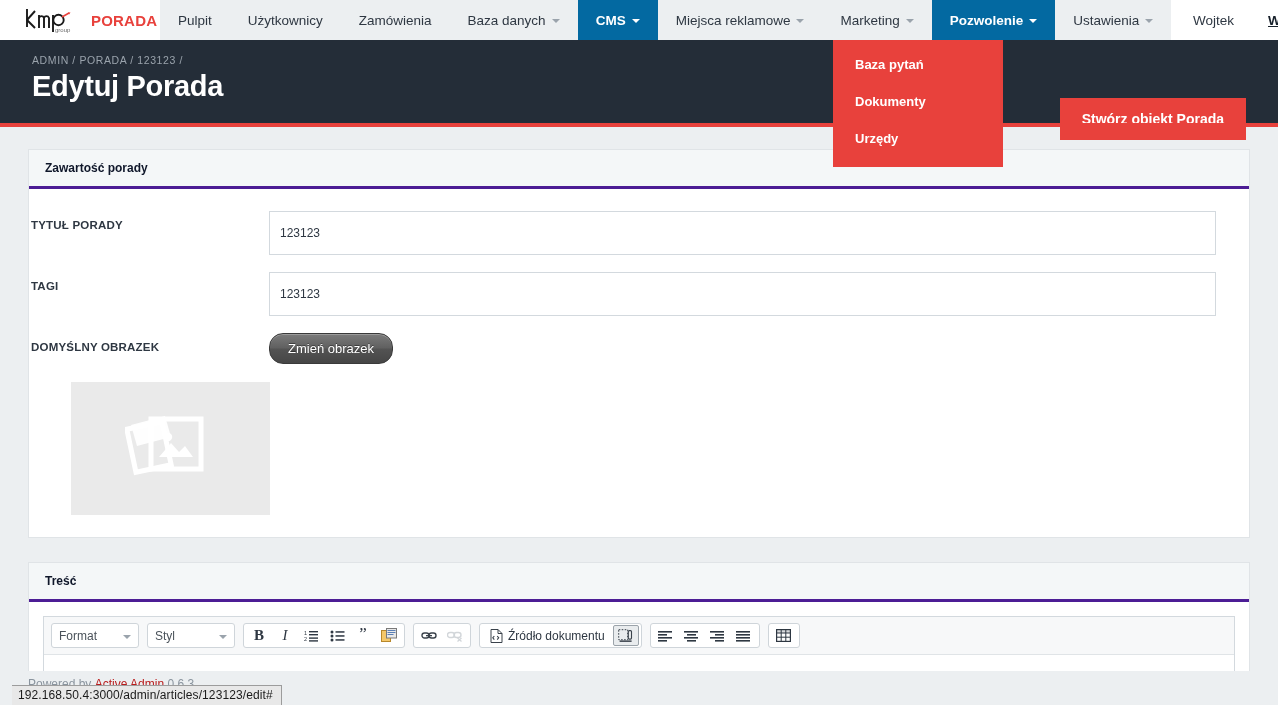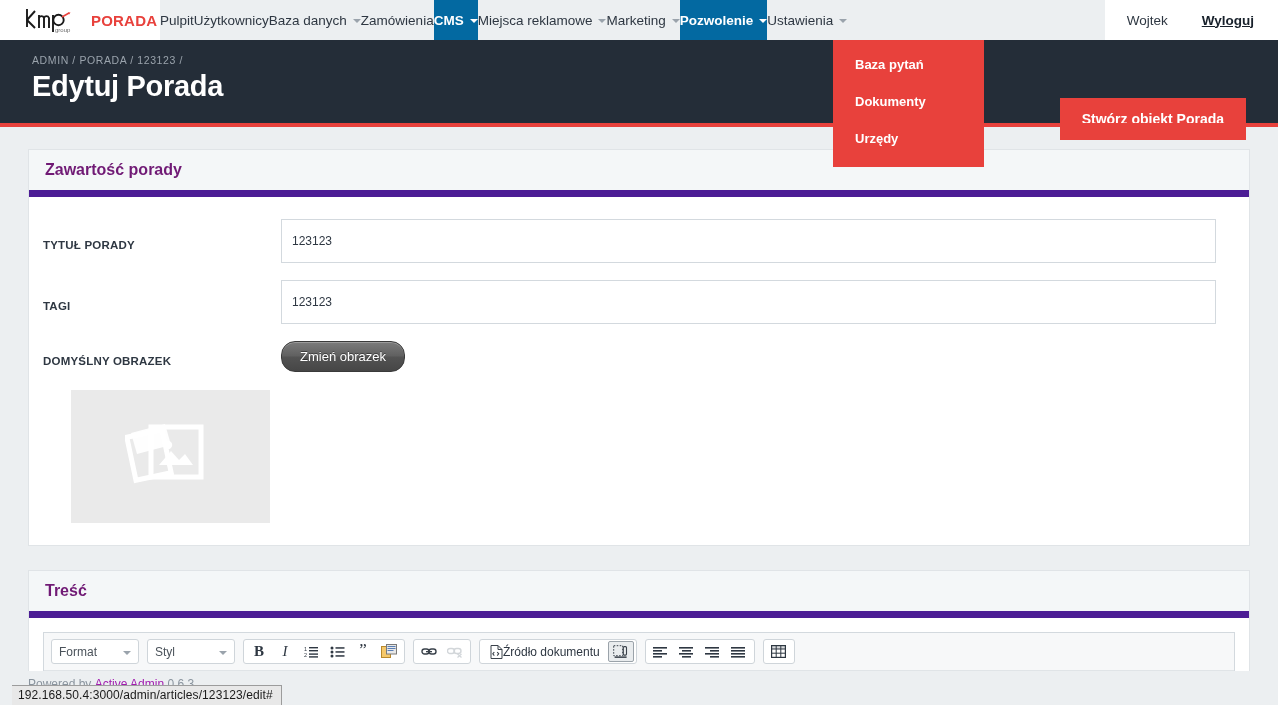--- a/index.html
+++ b/index.html
@@ -36,21 +36,21 @@
     color: #E8413C;
     font-weight: bold;
     font-size: 15px;
     letter-spacing: .2px;
   }
   .nav-left { display: flex; align-items: stretch; }
   .nav-item {
     display: flex;
     align-items: center;
     gap: 6px;
-    padding: 0 0;
+    padding: 0 18px;
     font-size: 13.5px;
     color: #2E3742;
     cursor: pointer;
     white-space: nowrap;
     position: relative;
   }
   .nav-item.active {
     background: #0369a1;
     color: #FFFFFF;
     font-weight: bold;
@@ -81,21 +81,21 @@
     font-weight: bold;
     text-decoration: underline;
     cursor: pointer;
   }
 
   
   .dropdown {
     position: absolute;
     left: 833px;
     top: 40px;
-    width: 151px;
+    width: 170px;
     background: #E8413C;
     z-index: 60;
     padding: 6px 0 10px 0;
   }
   .dropdown-item {
     padding: 11px 22px;
     color: #FFFFFF;
     font-size: 13px;
     font-weight: bold;
     cursor: pointer;
@@ -153,32 +153,32 @@
     overflow: hidden;
     position: relative;
   }
   .panel {
     background: #FFFFFF;
     border: 1px solid #E0E4E7;
     margin-bottom: 24px;
   }
   .panel-head {
     background: #F4F7F8;
-    border-bottom: 7px solid #4c1d95;
+    border-bottom: 3px solid #4c1d95;
     padding: 11px 16px;
-    font-size: 16px;
-    font-weight: bold;
-    color: #701a75;
+    font-size: 12px;
+    font-weight: bold;
+    color: #0f172a;
   }
   .panel-body { padding: 22px 0 22px 0; }
 
   .field-row {
     display: flex;
-    align-items: center;
-    padding: 0 14px 0 14px;
+    align-items: flex-start;
+    padding: 0 14px 0 2px;
     margin-bottom: 17px;
   }
   .field-label {
     width: 238px;
     flex: 0 0 238px;
     font-size: 11.5px;
     font-weight: bold;
     color: #2E3742;
     letter-spacing: .2px;
     text-transform: uppercase;
@@ -256,39 +256,39 @@
   }
   .tb-btn {
     width: 26px; height: 21px;
     display: flex; align-items: center; justify-content: center;
     cursor: pointer;
     font-size: 13px;
     color: #2E3742;
     border: 1px solid transparent;
     border-radius: 2px;
   }
-  .tb-btn.wide { width: auto; padding: 0 7px; font-size: 12px; }
+  .tb-btn.wide { width: auto; padding: 0 7px; gap: 5px; font-size: 12px; }
   .tb-btn.pressed { border-color: #9BA3AA; background: #E9ECEE; }
   .tb-btn.disabled { opacity: .38; }
   .editor-area { height: 40px; background: #FFFFFF; }
 
   
   .footer {
     position: absolute;
     left: 0; right: 4px;
     bottom: 0;
     padding: 0 0 4px 28px;
     font-size: 12px;
     color: #8A949E;
     background: #ECEFF1;
     height: 30px;
     display: flex;
     align-items: center;
   }
-  .footer a { color: #a21caf; text-decoration: underline; }
+  .footer a { color: #b91c1c; text-decoration: underline; }
   .statusbar {
     position: fixed;
     left: 12px; bottom: 0;
     background: #E8E8E8;
     border: 1px solid #9C9C9C;
     border-left: none;
     border-bottom: none;
     font-size: 12px;
     color: #1A1A1A;
     padding: 2px 8px 3px 6px;
@@ -324,25 +324,25 @@
   </div>
 
   <div class="nav-left">
     <div class="nav-item">
       <span>Pulpit</span>
     </div>
     <div class="nav-item">
       <span>Użytkownicy</span>
     </div>
     <div class="nav-item">
+      <span>Zamówienia</span>
+    </div>
+    <div class="nav-item">
       <span>Baza danych</span>
       <i class="caret"></i>
-    </div>
-    <div class="nav-item">
-      <span>Zamówienia</span>
     </div>
     <div class="nav-item active">
       <span>CMS</span>
       <i class="caret"></i>
     </div>
     <div class="nav-item">
       <span>Miejsca reklamowe</span>
       <i class="caret"></i>
     </div>
     <div class="nav-item">

